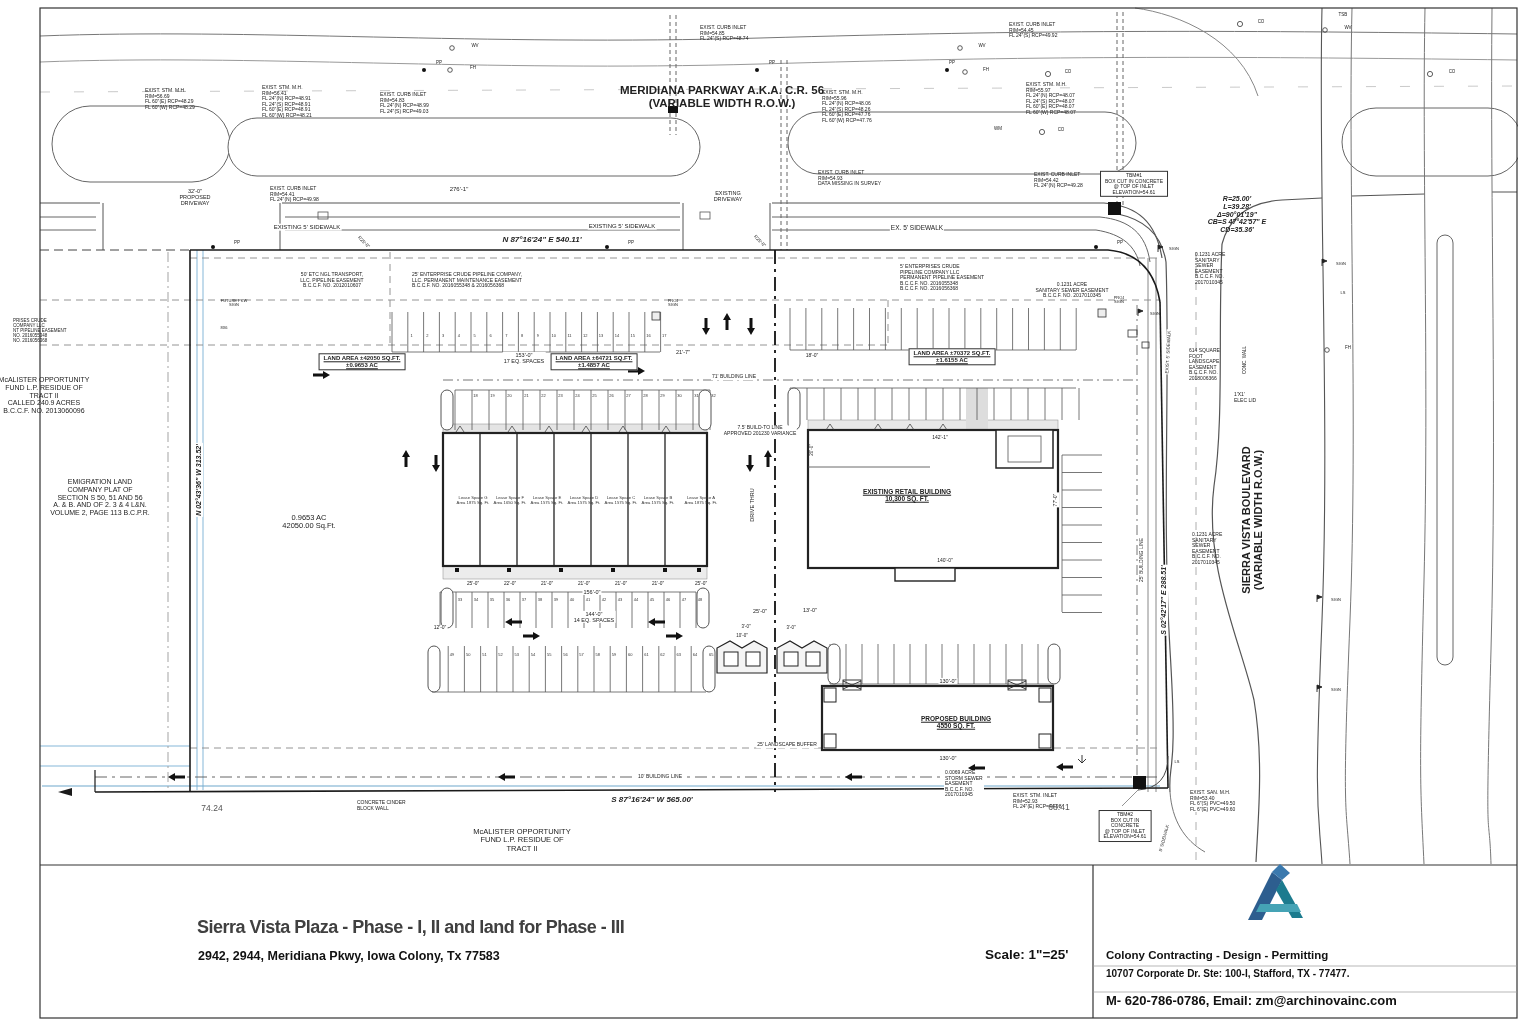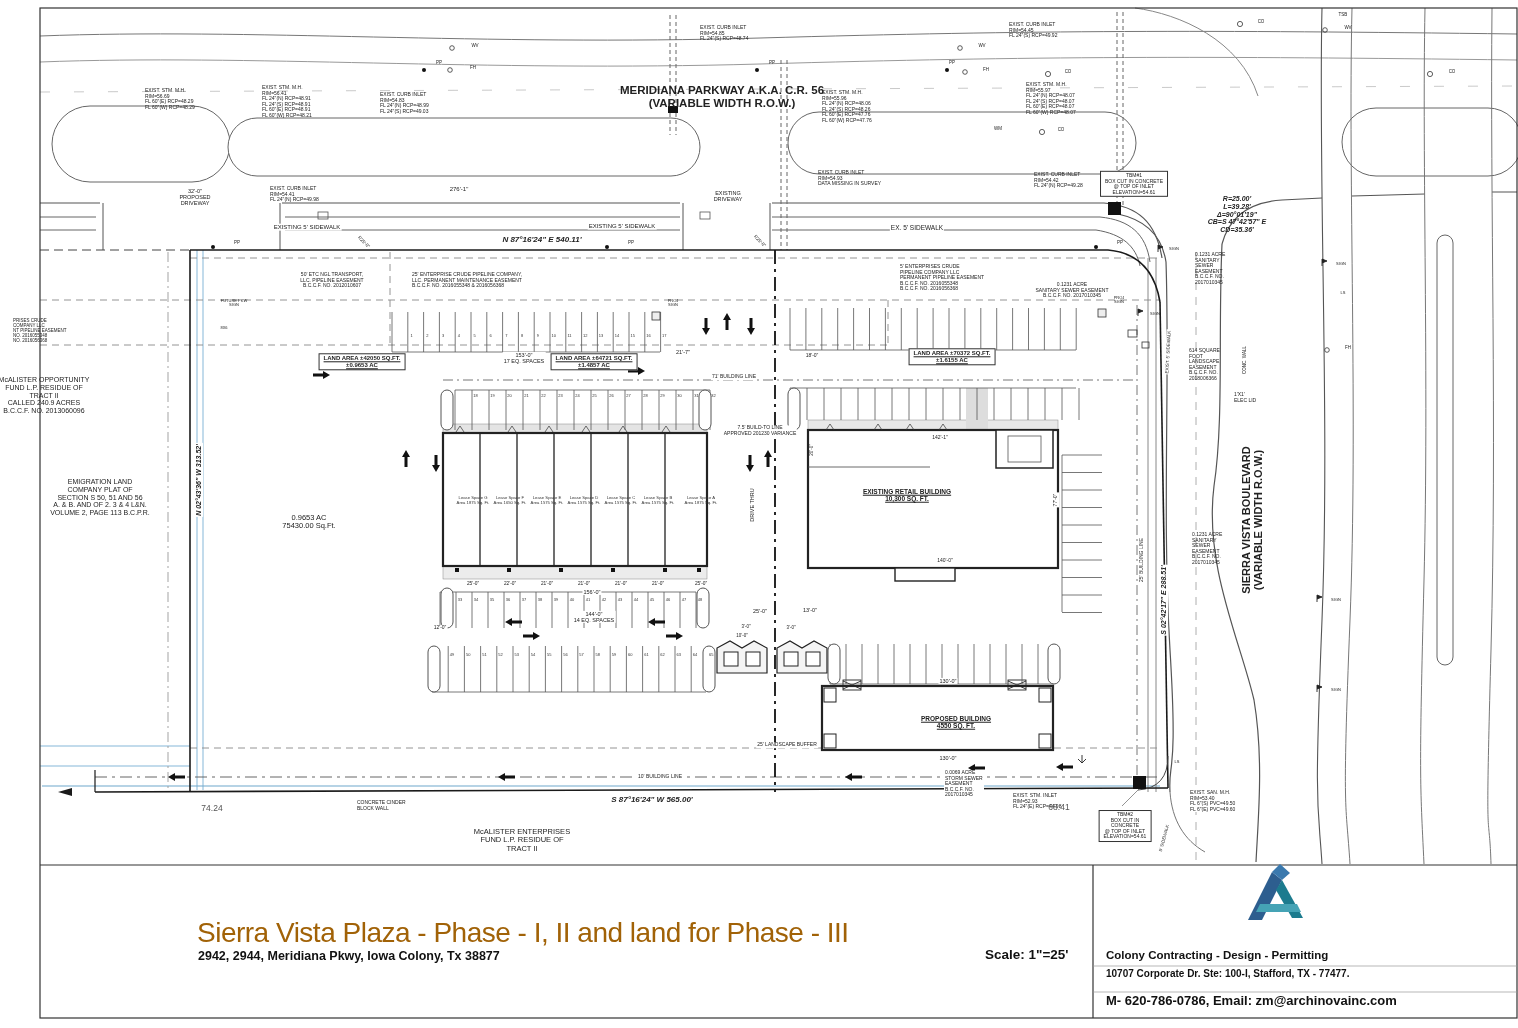--- a/index.html
+++ b/index.html
@@ -6,21 +6,21 @@
   #app{position:relative;width:1518px;height:1028px;background:#fff;overflow:hidden;
        font-family:"Liberation Sans",sans-serif;}
   #plan-svg{position:absolute;left:0;top:0;}
   #labels{position:absolute;left:12px;top:0;width:1518px;height:870px;}
   .lbl{position:absolute;color:#222;white-space:pre-line;line-height:1.12;text-align:center;}
   .lbl.bg{background:#fff;padding:0 1px;}
   .lbl.box{border:1px solid #333;background:#fff;padding:1px 4px;}
   .lbl.u{text-decoration:underline;}
   
   #titleblock{position:absolute;left:40px;top:865px;width:1477px;height:153px;}
-  .tb-title{position:absolute;left:157px;top:52px;font-size:28px;font-weight:normal;color:#a16207;
+  .tb-title{position:absolute;left:157px;top:52px;font-size:18px;font-weight:bold;color:#404040;
             letter-spacing:-0.5px;}
   .tb-addr{position:absolute;left:158px;top:84px;font-size:12.5px;font-weight:bold;color:#111;}
   .tb-scale{position:absolute;left:945px;top:82px;font-size:13.5px;font-weight:bold;color:#111;}
   .tb-company{position:absolute;left:1066px;top:58px;font-size:21px;font-weight:bold;color:#111;}
   .tb-tagline{position:absolute;left:1066px;top:84px;font-size:11.5px;font-weight:bold;color:#111;}
   .tb-caddr{position:absolute;left:1066px;top:103px;font-size:10px;font-weight:bold;color:#111;}
   .tb-contact{position:absolute;left:1066px;top:128px;font-size:13px;font-weight:bold;color:#111;}
 </style>
 </head>
 <body>
@@ -456,21 +456,21 @@
 VOLUME 2, PAGE 113 B.C.P.R.</div>
       <div class="lbl" style="left: 1px; top: 318px; font-size: 4.5px; text-align: left;">PRISES CRUDE
 COMPANY LLC
 NT PIPELINE EASEMENT
 NO. 2016055348
 NO. 2016056368</div>
       <div class="lbl bg" style="left: 187px; top: 480px; font-size: 7px; font-weight: bold; font-style: italic; transform: translate(-50%, -50%) rotate(-90deg);">N 02°43'36" W   313.52'</div>
       <div class="lbl box u" style="left: 350px; top: 362px; font-size: 6px; font-weight: bold; transform: translate(-50%, -50%);">LAND AREA ±42050 SQ.FT.
 ±0.9653 AC</div>
       <div class="lbl" style="left: 297px; top: 522px; font-size: 7.5px; transform: translate(-50%, -50%);">0.9653 AC
-75430.00 Sq.Ft.</div>
+42050.00 Sq.Ft.</div>
       <div class="lbl" style="left: 320px; top: 280px; font-size: 5px; transform: translate(-50%, -50%);">50' ETC NGL TRANSPORT,
 LLC. PIPELINE EASEMENT
 B.C.C.F. NO. 2012010607</div>
       <div class="lbl" style="left: 400px; top: 272px; font-size: 5px; text-align: left;">25' ENTERPRISE CRUDE PIPELINE COMPANY,
 LLC. PERMANENT MAINTENANCE EASEMENT
 B.C.C.F. NO. 2016055348 &amp; 2016056368</div>
       <div class="lbl bg" style="left: 512px; top: 358px; font-size: 5.5px; transform: translate(-50%, -50%);">153'-0"
 17  EQ.  SPACES</div>
       <div class="lbl box u" style="left: 582px; top: 362px; font-size: 6px; font-weight: bold; transform: translate(-50%, -50%);">LAND AREA ±64721 SQ.FT.
 ±1.4857 AC</div>
@@ -544,21 +544,21 @@
       <div class="lbl" style="left: 1240px; top: 520px; font-size: 11px; font-weight: bold; transform: translate(-50%, -50%) rotate(-90deg);">SIERRA  VISTA  BOULEVARD
 (VARIABLE  WIDTH  R.O.W.)</div>
       <div class="lbl bg" style="left: 1156px; top: 352px; font-size: 4.5px; transform: translate(-50%, -50%) rotate(-87deg);">EXIST. 5' SIDEWALK</div>
       <div class="lbl bg" style="left: 1152px; top: 838px; font-size: 4.5px; transform: translate(-50%, -50%) rotate(-75deg);">5' SIDEWALK</div>
       <div class="lbl bg" style="left: 775px; top: 745px; font-size: 5px; transform: translate(-50%, -50%);">25'  LANDSCAPE  BUFFER</div>
       <div class="lbl bg" style="left: 648px; top: 777px; font-size: 5px; transform: translate(-50%, -50%);">10'  BUILDING  LINE</div>
       <div class="lbl bg" style="left: 640px; top: 800px; font-size: 8px; font-weight: bold; font-style: italic; transform: translate(-50%, -50%);">S 87°16'24" W   565.00'</div>
       <div class="lbl" style="left: 345px; top: 800px; font-size: 5px; text-align: left;">CONCRETE  CINDER
 BLOCK  WALL</div>
       <div class="lbl" style="left: 200px; top: 809px; font-size: 8.5px; color: rgb(85, 85, 85); transform: translate(-50%, -50%);">74.24</div>
-      <div class="lbl" style="left: 510px; top: 841px; font-size: 7.5px; transform: translate(-50%, -50%);">McALISTER ENTERPRISES
+      <div class="lbl" style="left: 510px; top: 841px; font-size: 7.5px; transform: translate(-50%, -50%);">McALISTER OPPORTUNITY
 FUND L.P. RESIDUE OF
 TRACT II</div>
       <div class="lbl bg" style="left: 580px; top: 592px; font-size: 5.5px; transform: translate(-50%, -50%);">156'-0"</div>
       <div class="lbl bg" style="left: 582px; top: 617px; font-size: 5.5px; transform: translate(-50%, -50%);">144'-0"
 14  EQ.  SPACES</div>
       <div class="lbl bg" style="left: 428px; top: 628px; font-size: 5px; transform: translate(-50%, -50%);">12'-0"</div>
       <div class="lbl bg" style="left: 748px; top: 611px; font-size: 5.5px; transform: translate(-50%, -50%);">25'-0"</div>
       <div class="lbl bg" style="left: 798px; top: 610px; font-size: 5.5px; transform: translate(-50%, -50%);">13'-0"</div>
       <div class="lbl bg" style="left: 734px; top: 627px; font-size: 4.5px; transform: translate(-50%, -50%);">3'-0"</div>
       <div class="lbl bg" style="left: 730px; top: 636px; font-size: 4.5px; transform: translate(-50%, -50%);">10'-0"</div>
@@ -680,19 +680,19 @@
       <div class="lbl" style="left: 609px; top: 501px; font-size: 4.2px; transform: translate(-50%, -50%); color: rgb(51, 51, 51);">Lease Space C
 Area 1575 Sq. Ft.</div>
       <div class="lbl" style="left: 646px; top: 501px; font-size: 4.2px; transform: translate(-50%, -50%); color: rgb(51, 51, 51);">Lease Space B
 Area 1575 Sq. Ft.</div>
       <div class="lbl" style="left: 689px; top: 501px; font-size: 4.2px; transform: translate(-50%, -50%); color: rgb(51, 51, 51);">Lease Space A
 Area 1875 Sq. Ft.</div>
     </div>
 
   <div id="titleblock">
     <div class="tb-title">Sierra Vista Plaza - Phase - I, II and land for Phase - III</div>
-    <div class="tb-addr">2942, 2944, Meridiana Pkwy, Iowa Colony, Tx 38877</div>
+    <div class="tb-addr">2942, 2944, Meridiana Pkwy, Iowa Colony, Tx 77583</div>
     <div class="tb-scale">Scale: 1"=25'</div>
     <div class="tb-tagline">Colony Contracting - Design - Permitting</div>
     <div class="tb-caddr">10707 Corporate Dr. Ste: 100-I, Stafford, TX - 77477.</div>
     <div class="tb-contact">M- 620-786-0786, Email: zm@archinovainc.com</div>
   </div>
 </div>
 
 </body></html>

